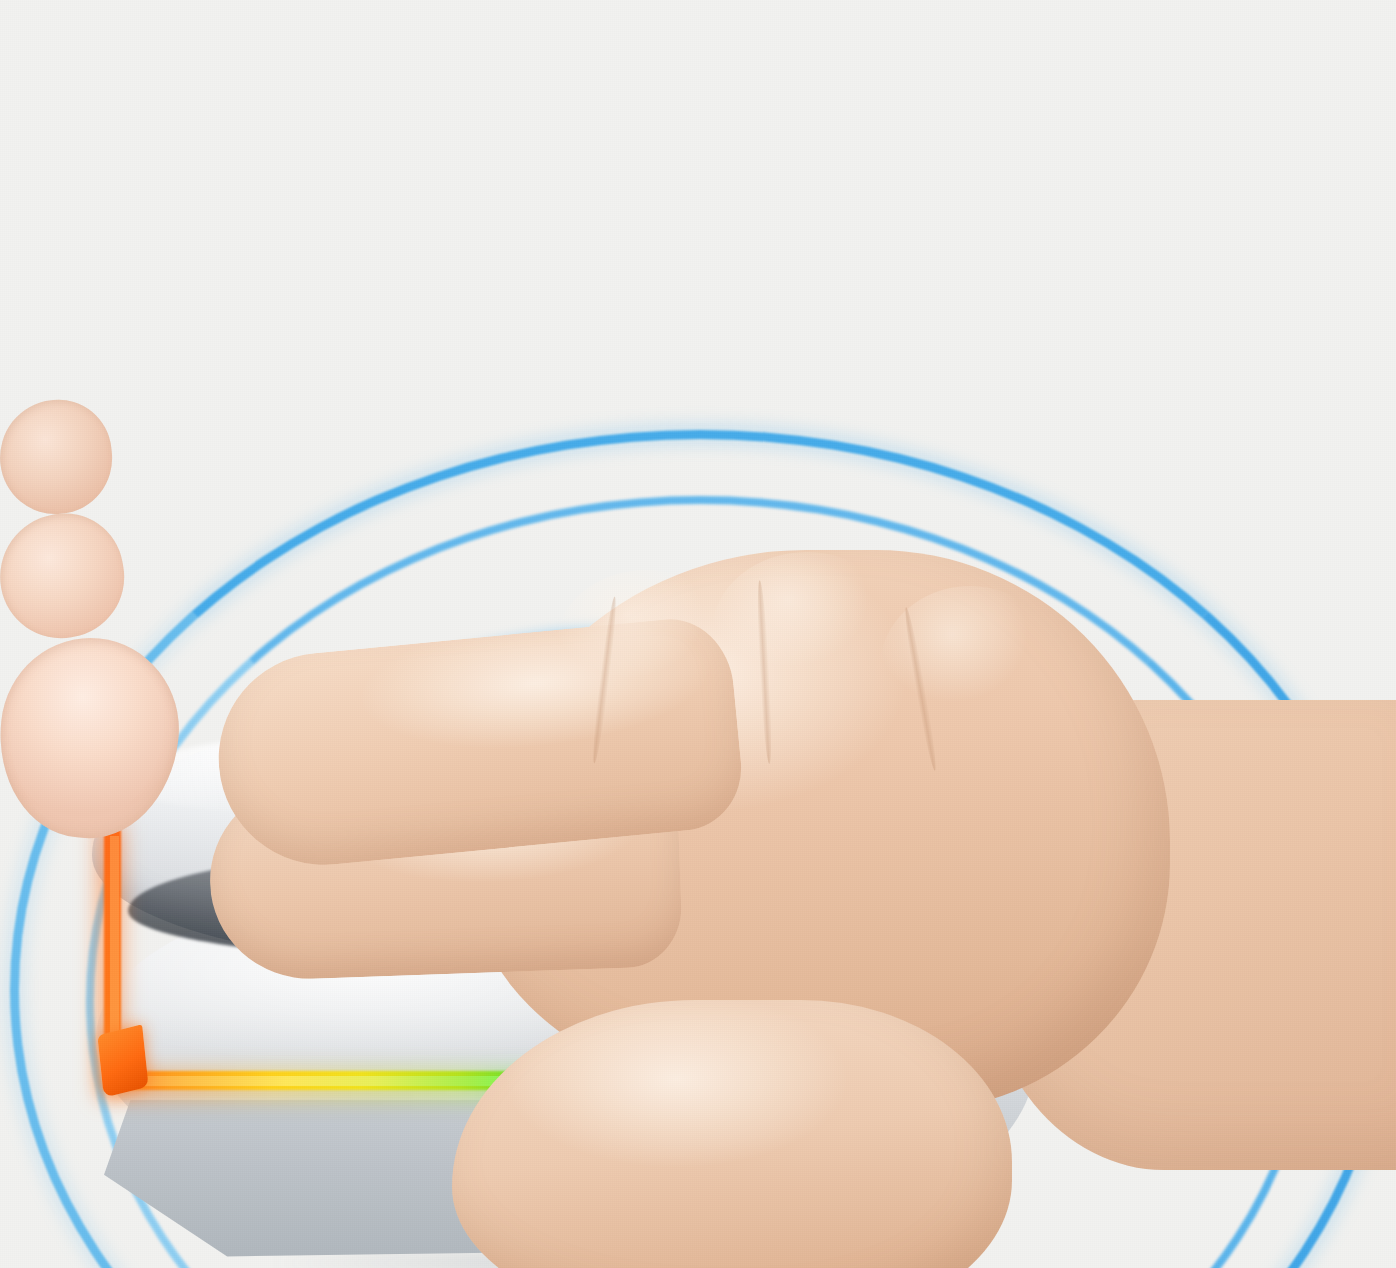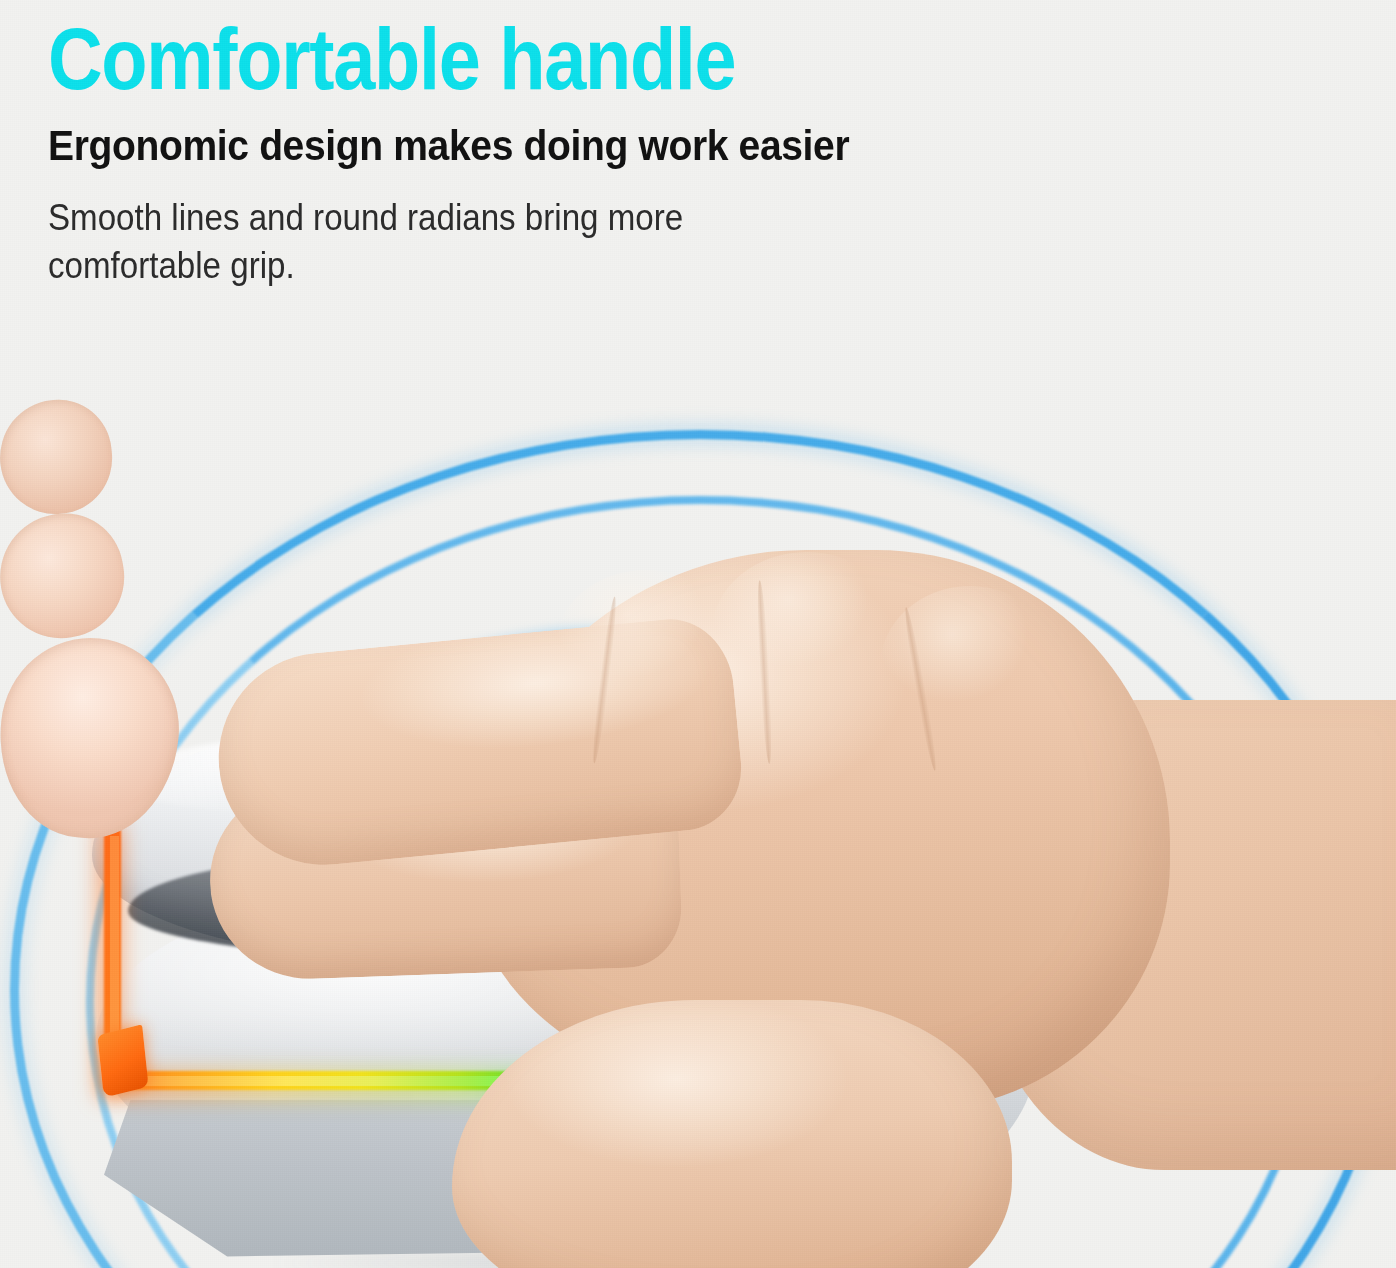--- a/index.html
+++ b/index.html
@@ -435,30 +435,20 @@
     background:radial-gradient(ellipse 50% 50% at 50% 50%, rgba(120,130,142,.26) 0%, rgba(120,130,142,0) 72%);
     filter:blur(8px);
     z-index:1;
   }
 </style>
 </head>
 <body>
 
 <div id="stage" style="background: rgb(242, 242, 240);">
 
-  <div id="textblock">
-    <div id="headline" style="color: rgb(12, 224, 235);">Comfortable handle</div>
-
-    <div id="subheading" style="color: rgb(17, 17, 17);">Ergonomic design makes doing work easier</div>
-
-    <div id="bodytext" style="color: rgb(43, 43, 43);">
-      <span class="ln">Smooth lines and round radians bring more</span>
-      <span class="ln">comfortable grip.</span>
-    </div>
-  </div>
 
   <div id="photo">
 
     <div class="swoosh" id="arc-outer-glow"></div>
     <div class="swoosh" id="arc-outer"></div>
     <div class="swoosh" id="arc-inner"></div>
     <div class="swoosh" id="arc-bottom-glow"></div>
     <div class="swoosh" id="arc-bottom"></div>
 
     <div id="mouse">

